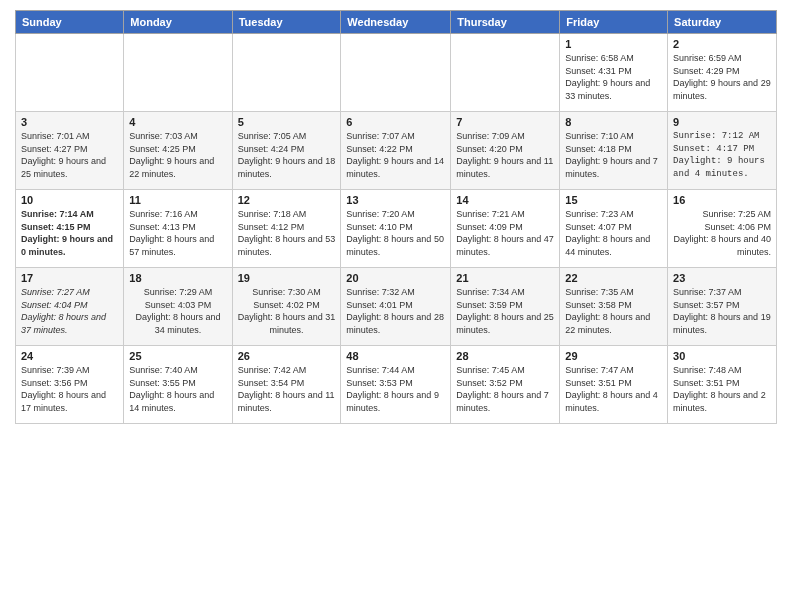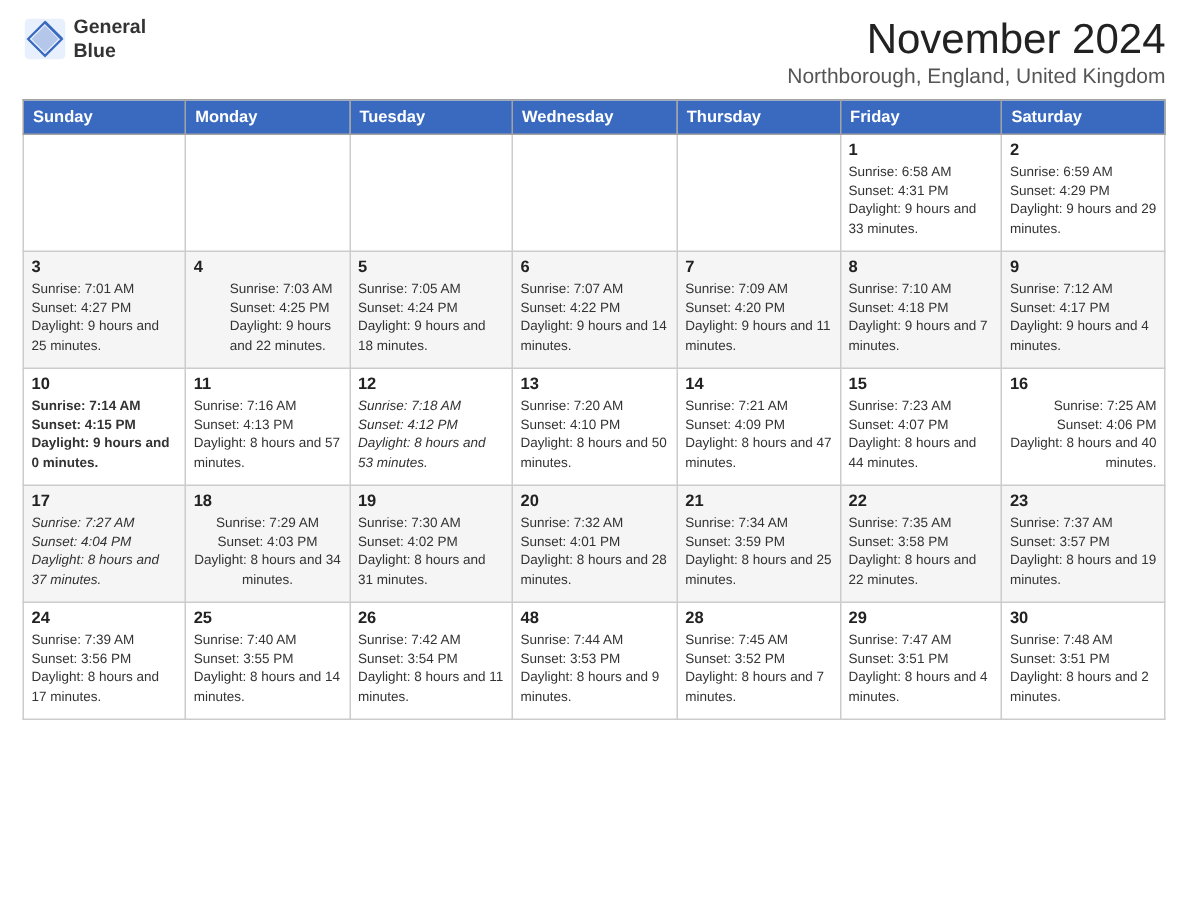--- a/index.html
+++ b/index.html
@@ -88,38 +88,20 @@
       background: #fff;
     }
     .calendar tr:nth-child(even) td.empty {
       background: #f5f5f5;
     }
   </style>
 </head>
 <body>
 
 <div class="page">
-  <div class="header">
-    <div class="logo">
-      <svg class="logo-icon" viewBox="0 0 40 40">
-        <rect x="2" y="2" width="36" height="36" rx="4" fill="#e8f0fe"></rect>
-        <polygon points="20,5 35,20 20,35 5,20" fill="none" stroke="#3a6abf" stroke-width="2"></polygon>
-        <polygon points="20,8 32,20 20,32 8,20" fill="#3a6abf" opacity="0.3"></polygon>
-        <path d="M20 5 L35 20" stroke="#3a6abf" stroke-width="2.5"></path>
-      </svg>
-      <div class="logo-text">
-        <div>General</div>
-        <div>Blue</div>
-      </div>
-    </div>
-    <div class="title-block">
-      <div class="month-title">November 2024</div>
-      <div class="location">Northborough, England, United Kingdom</div>
-    </div>
-  </div>
 
   <table class="calendar">
     <thead>
       <tr>
         <th>Sunday</th>
         <th>Monday</th>
         <th>Tuesday</th>
         <th>Wednesday</th>
         <th>Thursday</th>
         <th>Friday</th>
@@ -148,21 +130,21 @@
         </tr>
         <tr>
           <td>
             <div class="day-num">3</div>
             <div class="day-info" style="white-space: pre-line;">Sunrise: 7:01 AM
 Sunset: 4:27 PM
 Daylight: 9 hours and 25 minutes.</div>
           </td>
           <td>
             <div class="day-num">4</div>
-            <div class="day-info" style="white-space: pre-line; margin-left: 24px;">Sunrise: 7:03 AM
+            <div class="day-info" style="white-space: pre-line;">Sunrise: 7:03 AM
 Sunset: 4:25 PM
 Daylight: 9 hours and 22 minutes.</div>
           </td>
           <td>
             <div class="day-num">5</div>
             <div class="day-info" style="white-space: pre-line;">Sunrise: 7:05 AM
 Sunset: 4:24 PM
 Daylight: 9 hours and 18 minutes.</div>
           </td>
           <td>
@@ -178,41 +160,41 @@
 Daylight: 9 hours and 11 minutes.</div>
           </td>
           <td>
             <div class="day-num">8</div>
             <div class="day-info" style="white-space: pre-line;">Sunrise: 7:10 AM
 Sunset: 4:18 PM
 Daylight: 9 hours and 7 minutes.</div>
           </td>
           <td>
             <div class="day-num">9</div>
-            <div class="day-info" style="white-space: pre-line;">Sunrise: 7:12 AM
+            <div class="day-info" style="white-space: pre-line; font-family: Liberation Mono, monospace;">Sunrise: 7:12 AM
 Sunset: 4:17 PM
 Daylight: 9 hours and 4 minutes.</div>
           </td>
         </tr>
         <tr>
           <td>
             <div class="day-num">10</div>
             <div class="day-info" style="white-space: pre-line; font-weight: bold;">Sunrise: 7:14 AM
 Sunset: 4:15 PM
 Daylight: 9 hours and 0 minutes.</div>
           </td>
           <td>
             <div class="day-num">11</div>
             <div class="day-info" style="white-space: pre-line;">Sunrise: 7:16 AM
 Sunset: 4:13 PM
 Daylight: 8 hours and 57 minutes.</div>
           </td>
           <td>
             <div class="day-num">12</div>
-            <div class="day-info" style="white-space: pre-line; font-style: italic;">Sunrise: 7:18 AM
+            <div class="day-info" style="white-space: pre-line;">Sunrise: 7:18 AM
 Sunset: 4:12 PM
 Daylight: 8 hours and 53 minutes.</div>
           </td>
           <td>
             <div class="day-num">13</div>
             <div class="day-info" style="white-space: pre-line;">Sunrise: 7:20 AM
 Sunset: 4:10 PM
 Daylight: 8 hours and 50 minutes.</div>
           </td>
           <td>
@@ -242,21 +224,21 @@
 Daylight: 8 hours and 37 minutes.</div>
           </td>
           <td>
             <div class="day-num">18</div>
             <div class="day-info" style="white-space: pre-line; text-align: center;">Sunrise: 7:29 AM
 Sunset: 4:03 PM
 Daylight: 8 hours and 34 minutes.</div>
           </td>
           <td>
             <div class="day-num">19</div>
-            <div class="day-info" style="white-space: pre-line;">Sunrise: 7:30 AM
+            <div class="day-info" style="white-space: pre-line; text-align: center;">Sunrise: 7:30 AM
 Sunset: 4:02 PM
 Daylight: 8 hours and 31 minutes.</div>
           </td>
           <td>
             <div class="day-num">20</div>
             <div class="day-info" style="white-space: pre-line;">Sunrise: 7:32 AM
 Sunset: 4:01 PM
 Daylight: 8 hours and 28 minutes.</div>
           </td>
           <td>

